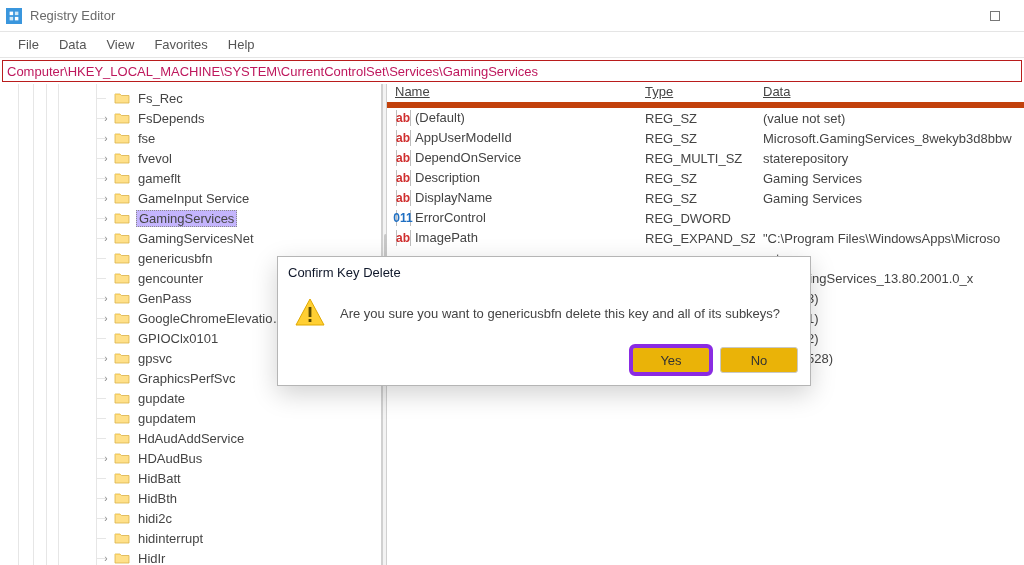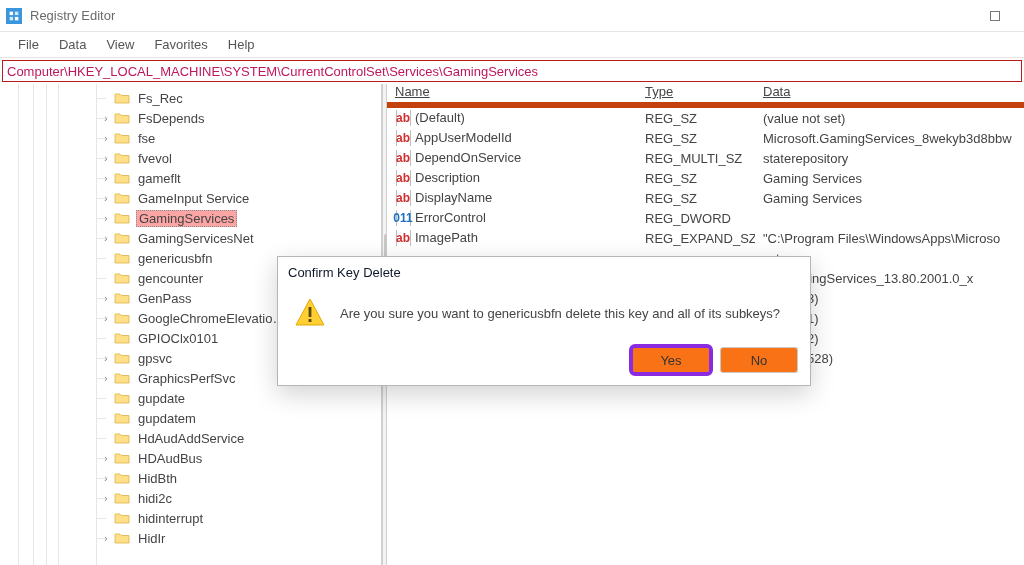--- a/index.html
+++ b/index.html
@@ -20,37 +20,37 @@
 .splitter::after{content:"";position:absolute;left:1px;top:150px;width:3px;height:30px;background:#c8c8c8;border-radius:2px;}
 .listpane { flex:1; overflow:hidden; }
 .tree-guides { position:absolute; top:0; bottom:0; left:0; width:98px; }
 .tree-guides span { position:absolute; top:0; bottom:0; width:1px; background:#e6e6e6; }
 .tree ul { list-style:none; padding-left: 100px; }
 .tree li { display:flex; align-items:center; height:20px; white-space:nowrap; color:#444; position:relative; }
 .tree li .hbar { position:absolute; left:-4px; top:10px; width:10px; height:1px; background:#e6e6e6; }
 .twisty { width:12px; display:inline-flex; justify-content:center; color:#888; font-size:10px; margin-right:2px; }
 .folder-icon { width:16px; height:14px; margin-right:6px; display:inline-block; }
 .folder-icon svg { width:16px; height:14px; display:block; }
-.tree li.selected .lbl { background:#fca5a5; border:1px dotted #8a8a8a; padding:0 2px; }
+.tree li.selected .lbl { background:#c4b5fd; border:1px dotted #8a8a8a; padding:0 2px; }
 .tree li .lbl { padding:0 2px; }
 .list-header { display:flex; height:24px; align-items:flex-start; border-bottom:6px solid #c2410c; color:#444;text-decoration:underline; }
 .list-header .col { padding:0 8px; }
 .col-name { width:250px; } .col-type { width:118px; } .col-data { flex:1; }
 .list-rows .row { display:flex; height:20px; align-items:center; color:#444; }
 .list-rows .row .cell { padding:0 8px; white-space:nowrap; overflow:hidden; }
 .val-icon { width:16px; height:16px; margin-right:4px; display:inline-flex; align-items:center; justify-content:center; vertical-align:middle; }
 .val-icon .box { width:15px; height:21px; border:1px solid #bdbdbd; border-radius:2px; display:flex; align-items:center; justify-content:center; font-size:12px; font-weight:bold; }
 .val-icon.str .box { color:#d02f2f; }
 .val-icon.bin .box { color:#1f6fc2; }
 .dialog { position:absolute; left:277px; top:256px; width:534px; background:#fff; border:1px solid #b5b5b5; box-shadow:0 8px 24px rgba(0,0,0,.18); }
 .dialog-title { height:30px; display:flex; align-items:center; padding:0 10px; color:#0f172a; }
 .dialog-body { display:flex; align-items:center; padding:10px 16px 18px 16px; color:#444; }
 .warn-icon { width:32px; height:32px; margin-right:14px; display:inline-block; }
 .dialog-actions { display:flex; justify-content:flex-end; gap:10px; padding:0 12px 12px 0; }
-.btn { width:78px; height:26px; border:1px solid #c8c8c8; background:#f97316; border-radius:3px; display:flex; align-items:center; justify-content:center; color:#333; }
+.btn { width:78px; height:26px; border:1px solid #c8c8c8; background:#eab308; border-radius:3px; display:flex; align-items:center; justify-content:center; color:#333; }
 .btn-highlight { outline:4px solid #8a2be2; outline-offset:-1px; }
 </style>
 </head>
 <body>
 
 <div class="titlebar">
   <span class="app-icon">
     <svg viewBox="0 0 16 16">
         <rect x="1" y="1" width="14" height="14" fill="#3a96dd"></rect>
         <rect x="3" y="3" width="4" height="4" fill="#fff"></rect>
@@ -289,20 +289,31 @@
         <li>
           <span class="hbar"></span>
           <span class="twisty">›</span>
           <span class="folder-icon">
             <svg viewBox="0 0 16 14">
               <path d="M1 3 L6 3 L7.5 4.5 L15 4.5 L15 12 L1 12 Z" fill="#ffe089" stroke="#d9b24a" stroke-width="0.8"></path>
               <path d="M1 3 L6 3 L7 4 L1 4 Z" fill="#f7cf5e"></path>
             </svg>
           </span>
           <span class="lbl">HDAudBus</span>
+        </li>
+        <li>
+          <span class="hbar"></span>
+          <span class="twisty"></span>
+          <span class="folder-icon">
+            <svg viewBox="0 0 16 14">
+              <path d="M1 3 L6 3 L7.5 4.5 L15 4.5 L15 12 L1 12 Z" fill="#ffe089" stroke="#d9b24a" stroke-width="0.8"></path>
+              <path d="M1 3 L6 3 L7 4 L1 4 Z" fill="#f7cf5e"></path>
+            </svg>
+          </span>
+          <span class="lbl">HidBatt</span>
         </li>
         <li>
           <span class="hbar"></span>
           <span class="twisty">›</span>
           <span class="folder-icon">
             <svg viewBox="0 0 16 14">
               <path d="M1 3 L6 3 L7.5 4.5 L15 4.5 L15 12 L1 12 Z" fill="#ffe089" stroke="#d9b24a" stroke-width="0.8"></path>
               <path d="M1 3 L6 3 L7 4 L1 4 Z" fill="#f7cf5e"></path>
             </svg>
           </span>

